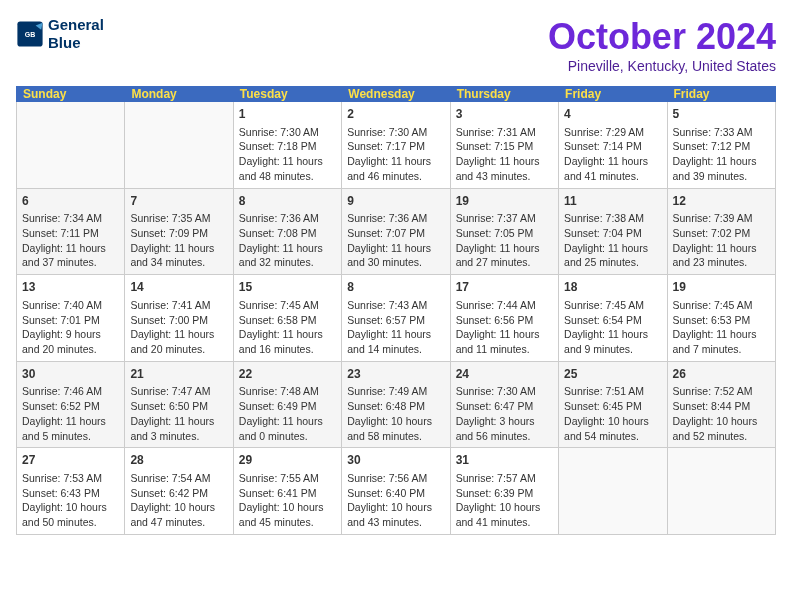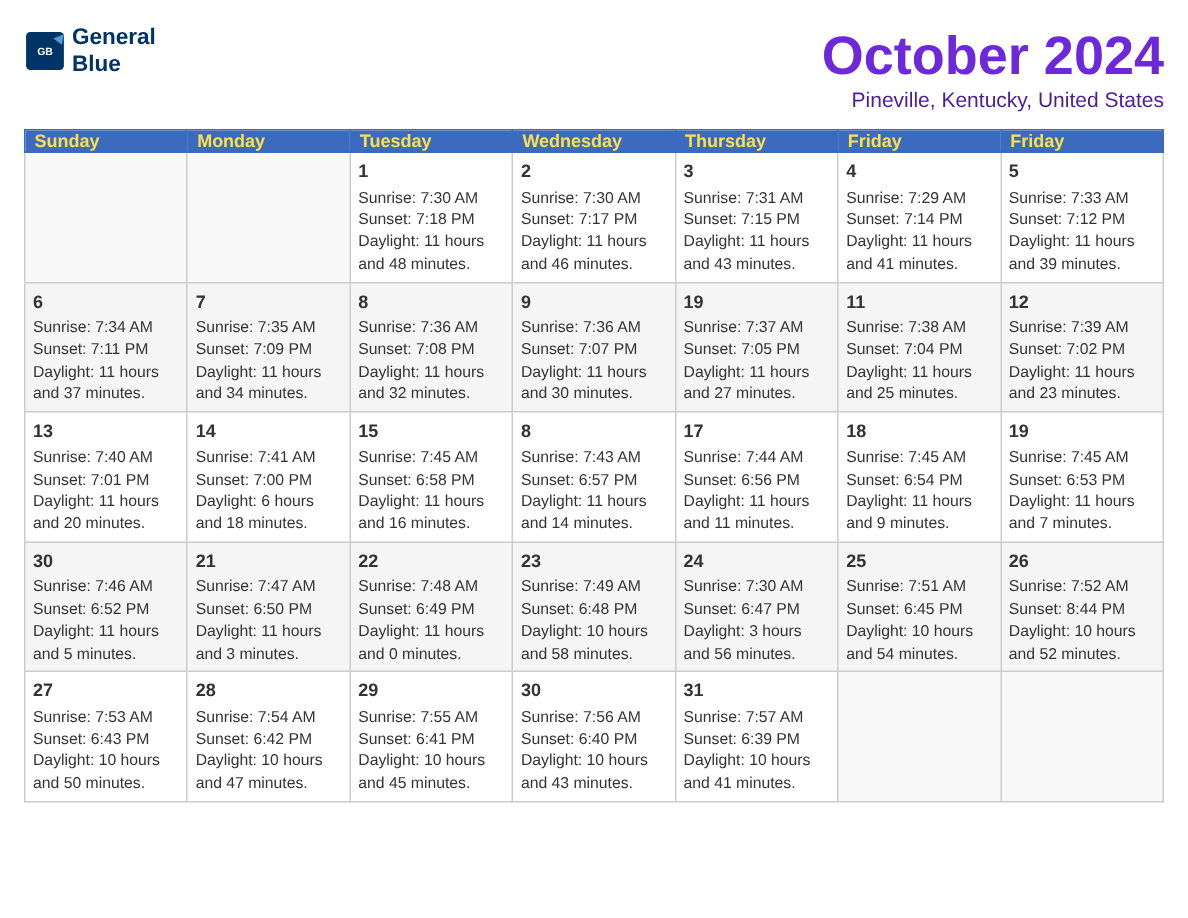--- a/index.html
+++ b/index.html
@@ -130,22 +130,22 @@
       <tr>
         <td><span class="day-num">6</span><span>Sunrise: 7:34 AM</span><br><span>Sunset: 7:11 PM</span><br><span>Daylight: 11 hours and 37 minutes.</span></td>
         <td><span class="day-num">7</span><span>Sunrise: 7:35 AM</span><br><span>Sunset: 7:09 PM</span><br><span>Daylight: 11 hours and 34 minutes.</span></td>
         <td><span class="day-num">8</span><span>Sunrise: 7:36 AM</span><br><span>Sunset: 7:08 PM</span><br><span>Daylight: 11 hours and 32 minutes.</span></td>
         <td><span class="day-num">9</span><span>Sunrise: 7:36 AM</span><br><span>Sunset: 7:07 PM</span><br><span>Daylight: 11 hours and 30 minutes.</span></td>
         <td><span class="day-num">19</span><span>Sunrise: 7:37 AM</span><br><span>Sunset: 7:05 PM</span><br><span>Daylight: 11 hours and 27 minutes.</span></td>
         <td><span class="day-num">11</span><span>Sunrise: 7:38 AM</span><br><span>Sunset: 7:04 PM</span><br><span>Daylight: 11 hours and 25 minutes.</span></td>
         <td><span class="day-num">12</span><span>Sunrise: 7:39 AM</span><br><span>Sunset: 7:02 PM</span><br><span>Daylight: 11 hours and 23 minutes.</span></td>
       </tr>
       <tr>
-        <td><span class="day-num">13</span><span>Sunrise: 7:40 AM</span><br><span>Sunset: 7:01 PM</span><br><span>Daylight: 11 hours and 20 minutes.</span></td>
-        <td><span class="day-num">14</span><span>Sunrise: 7:41 AM</span><br><span>Sunset: 7:00 PM</span><br><span>Daylight: 6 hours and 18 minutes.</span></td>
+        <td><span class="day-num">13</span><span>Sunrise: 7:40 AM</span><br><span>Sunset: 7:01 PM</span><br><span>Daylight: 9 hours and 20 minutes.</span></td>
+        <td><span class="day-num">14</span><span>Sunrise: 7:41 AM</span><br><span>Sunset: 7:00 PM</span><br><span>Daylight: 11 hours and 20 minutes.</span></td>
         <td><span class="day-num">15</span><span>Sunrise: 7:45 AM</span><br><span>Sunset: 6:58 PM</span><br><span>Daylight: 11 hours and 16 minutes.</span></td>
         <td><span class="day-num">8</span><span>Sunrise: 7:43 AM</span><br><span>Sunset: 6:57 PM</span><br><span>Daylight: 11 hours and 14 minutes.</span></td>
         <td><span class="day-num">17</span><span>Sunrise: 7:44 AM</span><br><span>Sunset: 6:56 PM</span><br><span>Daylight: 11 hours and 11 minutes.</span></td>
         <td><span class="day-num">18</span><span>Sunrise: 7:45 AM</span><br><span>Sunset: 6:54 PM</span><br><span>Daylight: 11 hours and 9 minutes.</span></td>
         <td><span class="day-num">19</span><span>Sunrise: 7:45 AM</span><br><span>Sunset: 6:53 PM</span><br><span>Daylight: 11 hours and 7 minutes.</span></td>
       </tr>
       <tr>
         <td><span class="day-num">30</span><span>Sunrise: 7:46 AM</span><br><span>Sunset: 6:52 PM</span><br><span>Daylight: 11 hours and 5 minutes.</span></td>
         <td><span class="day-num">21</span><span>Sunrise: 7:47 AM</span><br><span>Sunset: 6:50 PM</span><br><span>Daylight: 11 hours and 3 minutes.</span></td>
         <td><span class="day-num">22</span><span>Sunrise: 7:48 AM</span><br><span>Sunset: 6:49 PM</span><br><span>Daylight: 11 hours and 0 minutes.</span></td>

